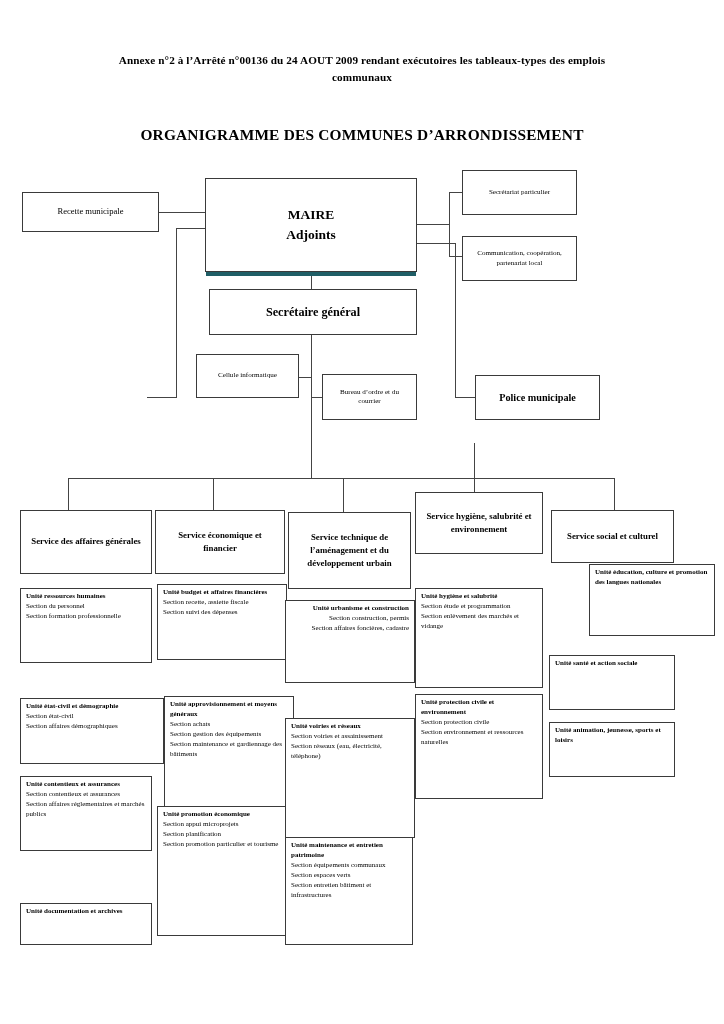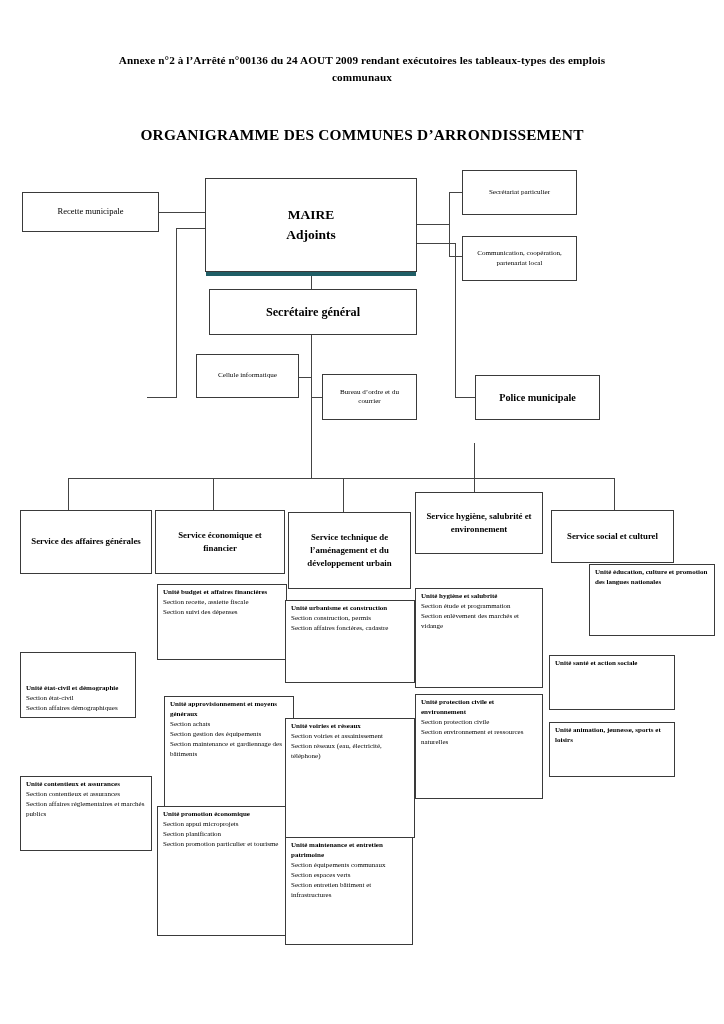--- a/index.html
+++ b/index.html
@@ -178,37 +178,49 @@
   </div>
 
   <div class="box t-service" style="left:415px; top:492px; width:128px; height:62px;">
     <span class="inner">Service hygiène, salubrité et environnement</span>
   </div>
 
   <div class="box t-service" style="left:551px; top:510px; width:123px; height:53px;">
     <span class="inner">Service social et culturel</span>
   </div>
 
-
-  <div class="box topleft t-unit" style="left:20px; top:652px; width:116px; height:66px;align-items:flex-end;">
+  <div class="box topleft t-unit" style="left:20px; top:588px; width:132px; height:75px;">
+    <span class="inner">
+      <b>Unité ressources humaines</b>
+      <span>Section du personnel</span><br>
+      <span>Section formation professionnelle</span>
+    </span>
+  </div>
+
+  <div class="box topleft t-unit" style="left:20px; top:698px; width:144px; height:66px;">
     <span class="inner">
       <b>Unité état-civil et démographie</b>
       <span>Section état-civil</span><br>
       <span>Section affaires démographiques</span>
     </span>
   </div>
 
   <div class="box topleft t-unit" style="left:20px; top:776px; width:132px; height:75px;">
     <span class="inner">
       <b>Unité contentieux et assurances</b>
       <span>Section contentieux et assurances</span><br>
       <span>Section affaires réglementaires et marchés publics</span>
     </span>
   </div>
 
+  <div class="box topleft t-unit" style="left:20px; top:903px; width:132px; height:42px;">
+    <span class="inner">
+      <b>Unité documentation et archives</b>
+    </span>
+  </div>
 
   <div class="box topleft t-unit" style="left:157px; top:584px; width:130px; height:76px;">
     <span class="inner">
       <b>Unité budget et affaires financières</b>
       <span>Section recette, assiette fiscale</span><br>
       <span>Section suivi des dépenses</span>
     </span>
   </div>
 
   <div class="box topleft t-unit" style="left:164px; top:676px; width:130px; height:118px;margin-top:20px;">
@@ -222,21 +234,21 @@
 
   <div class="box topleft t-unit" style="left:157px; top:806px; width:130px; height:130px;">
     <span class="inner">
       <b>Unité promotion économique</b>
       <span>Section appui microprojets</span><br>
       <span>Section planification</span><br>
       <span>Section promotion particulier et tourisme</span>
     </span>
   </div>
 
-  <div class="box topleft t-unit" style="left:285px; top:600px; width:130px; height:83px;">
+  <div class="box topleft t-unit" style="left:285px; top:600px; width:130px; height:83px;text-align:right;">
     <span class="inner">
       <b>Unité urbanisme et construction</b>
       <span>Section construction, permis</span><br>
       <span>Section affaires foncières, cadastre</span>
     </span>
   </div>
 
   <div class="box topleft t-unit" style="left:285px; top:718px; width:130px; height:120px;">
     <span class="inner">
       <b>Unité voiries et réseaux</b>

